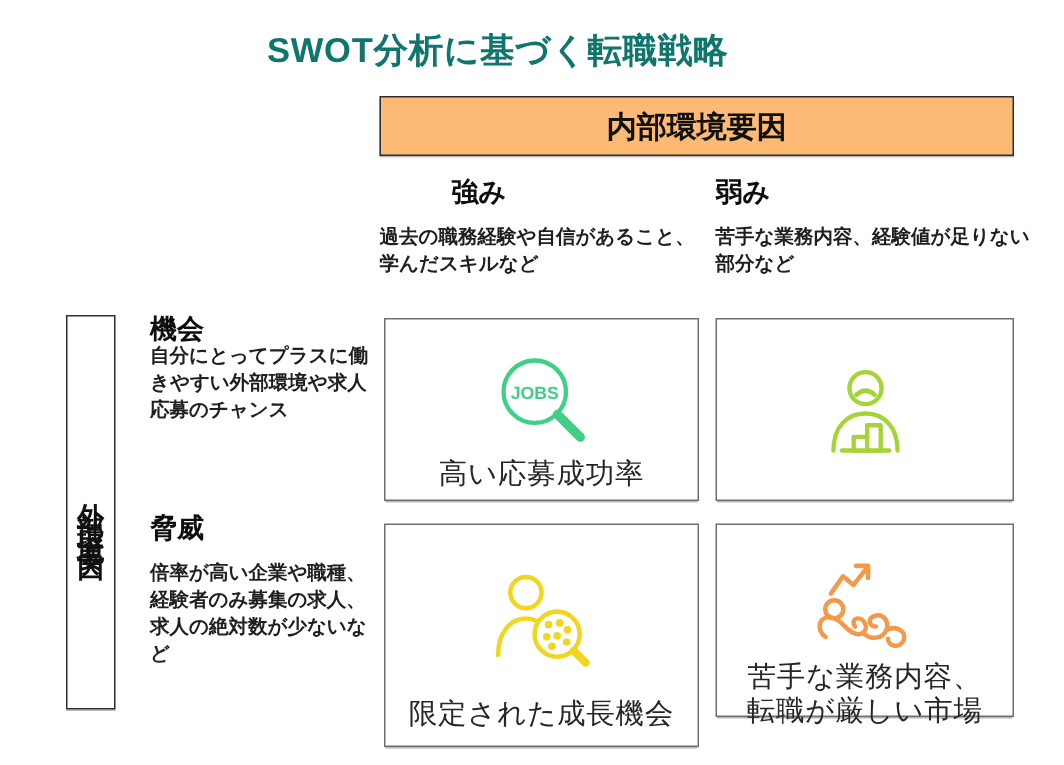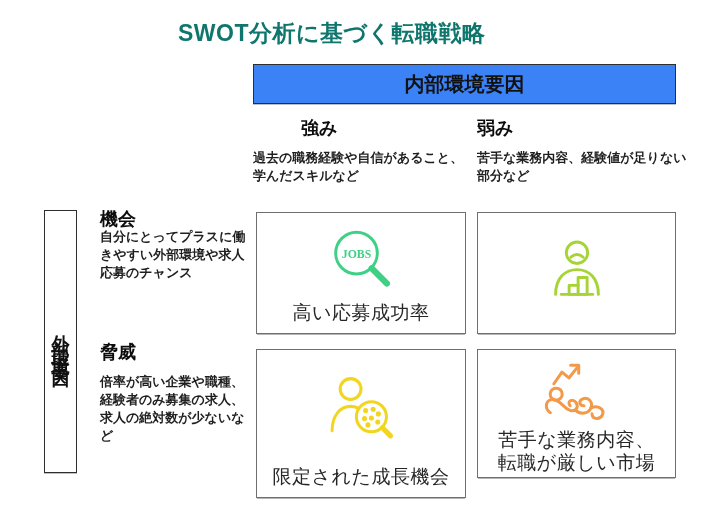--- a/index.html
+++ b/index.html
@@ -8,21 +8,21 @@
 
   .page-title{
     position:absolute;left:178px;top:18px;margin:0;
     font-size:23px;font-weight:bold;letter-spacing:.5px;color:#0f766e;
   }
 
   .internal-header{
     position:absolute;left:253px;top:64px;width:423px;height:40px;
     border:1px solid #2e2e2e;box-shadow:0 1px 0 rgba(0,0,0,.25);
     display:flex;align-items:center;justify-content:center;
-    font-size:20px;font-weight:bold;background:#3b82f6;box-sizing:border-box;
+    font-size:20px;font-weight:bold;background:#fdba74;box-sizing:border-box;
   }
 
   .external-header{
     position:absolute;left:44px;top:210px;width:33px;height:263px;
     border:1px solid #2e2e2e;box-shadow:0 1px 0 rgba(0,0,0,.25);
     display:flex;align-items:center;justify-content:center;
     background:#fff;box-sizing:border-box;
   }
   .external-header span{
     writing-mode:vertical-rl;text-orientation:upright;
@@ -38,22 +38,21 @@
   .axis-desc{position:absolute;font-size:13px;line-height:1.38;color:#1f1f1f;font-weight:bold;}
   .axis-desc.col-strength{left:253px;top:149px;width:215px;}
   .axis-desc.col-weakness{left:477px;top:149px;width:210px;}
   .axis-desc.row-opportunity{left:100px;top:228px;width:155px;}
   .axis-desc.row-threat{left:100px;top:373px;width:152px;}
 
   .quad{
     position:absolute;background:#fff;box-sizing:border-box;
     border:1px solid #6f6f6f;box-shadow:0 2px 0 -1px #b5b5b5;
     display:flex;flex-direction:column;align-items:center;justify-content:space-between;
-    padding:8px 6px 9px 6px;
-    font-family:Liberation Serif, serif;
+    padding:20px 6px 9px 6px;
   }
   .quad.tl{left:256px;top:212px;width:210px;height:122px;}
   .quad.tr{left:477px;top:212px;width:199px;height:122px;}
   .quad.bl{left:256px;top:349px;width:210px;height:149px;}
   .quad.br{left:477px;top:349px;width:199px;height:129px;}
 
   .quad-label{
     font-size:19px;color:#262626;text-align:center;line-height:1.22;
     white-space:pre-line;letter-spacing:.5px;
   }

